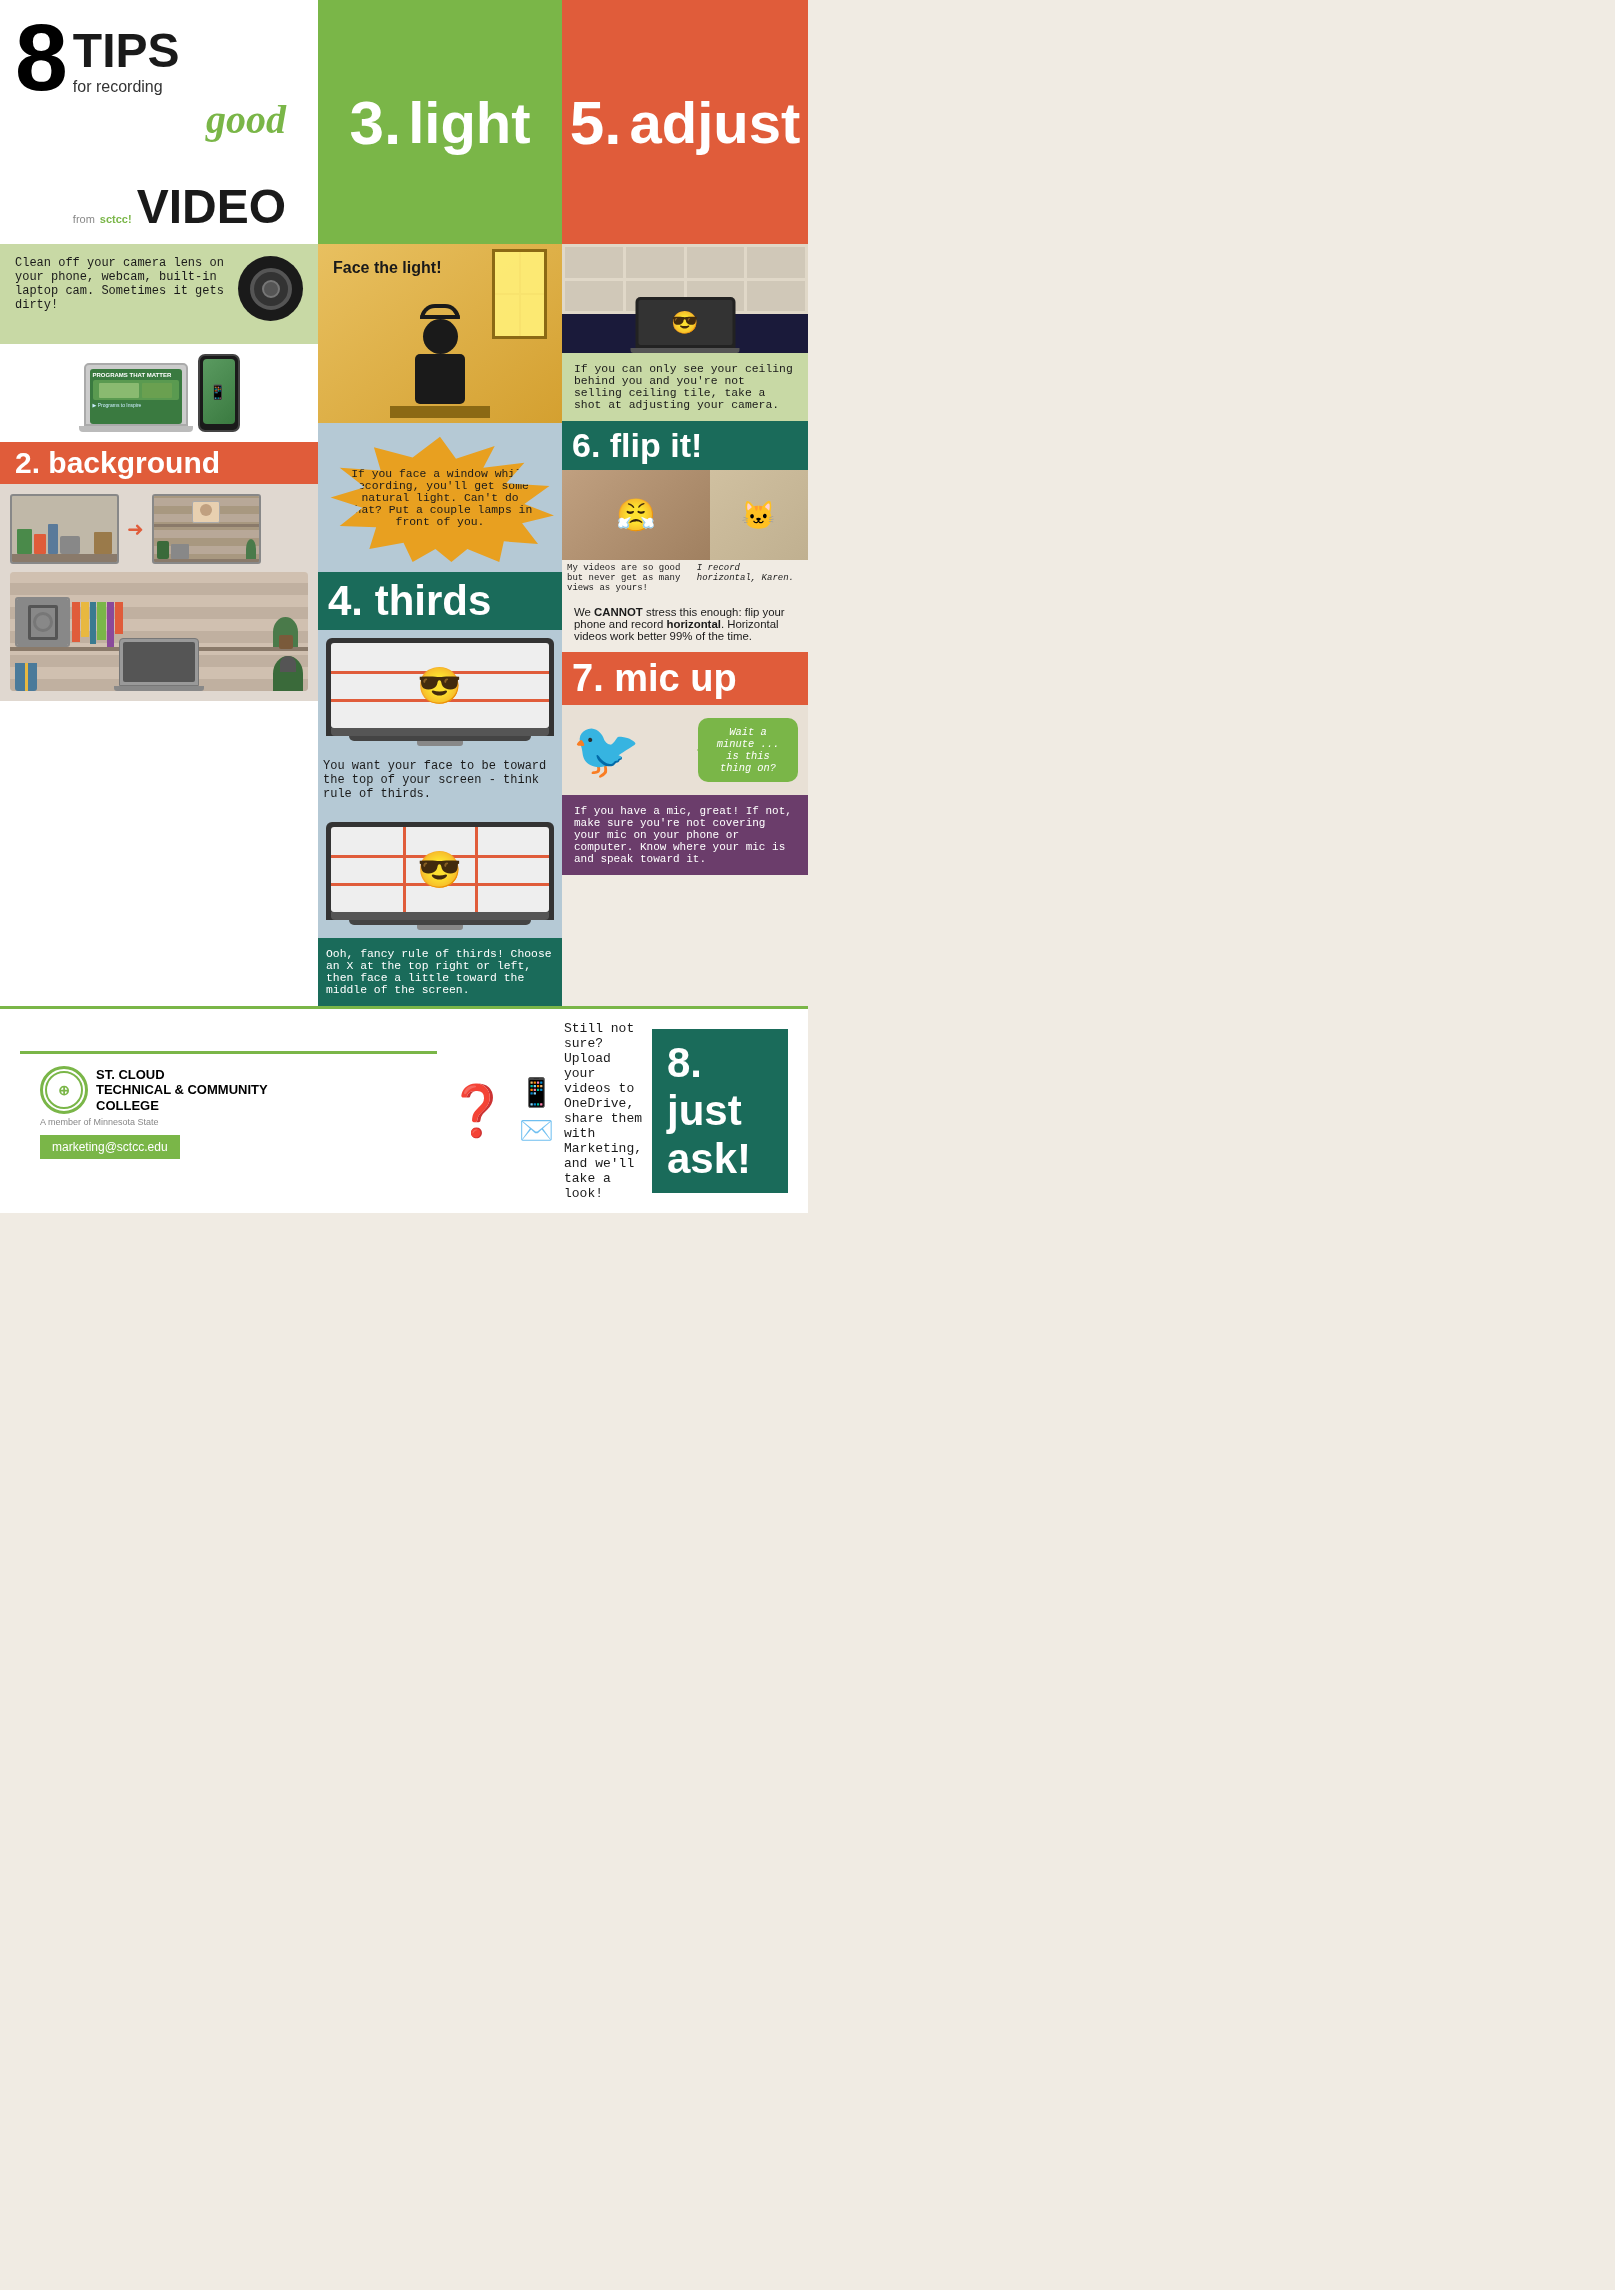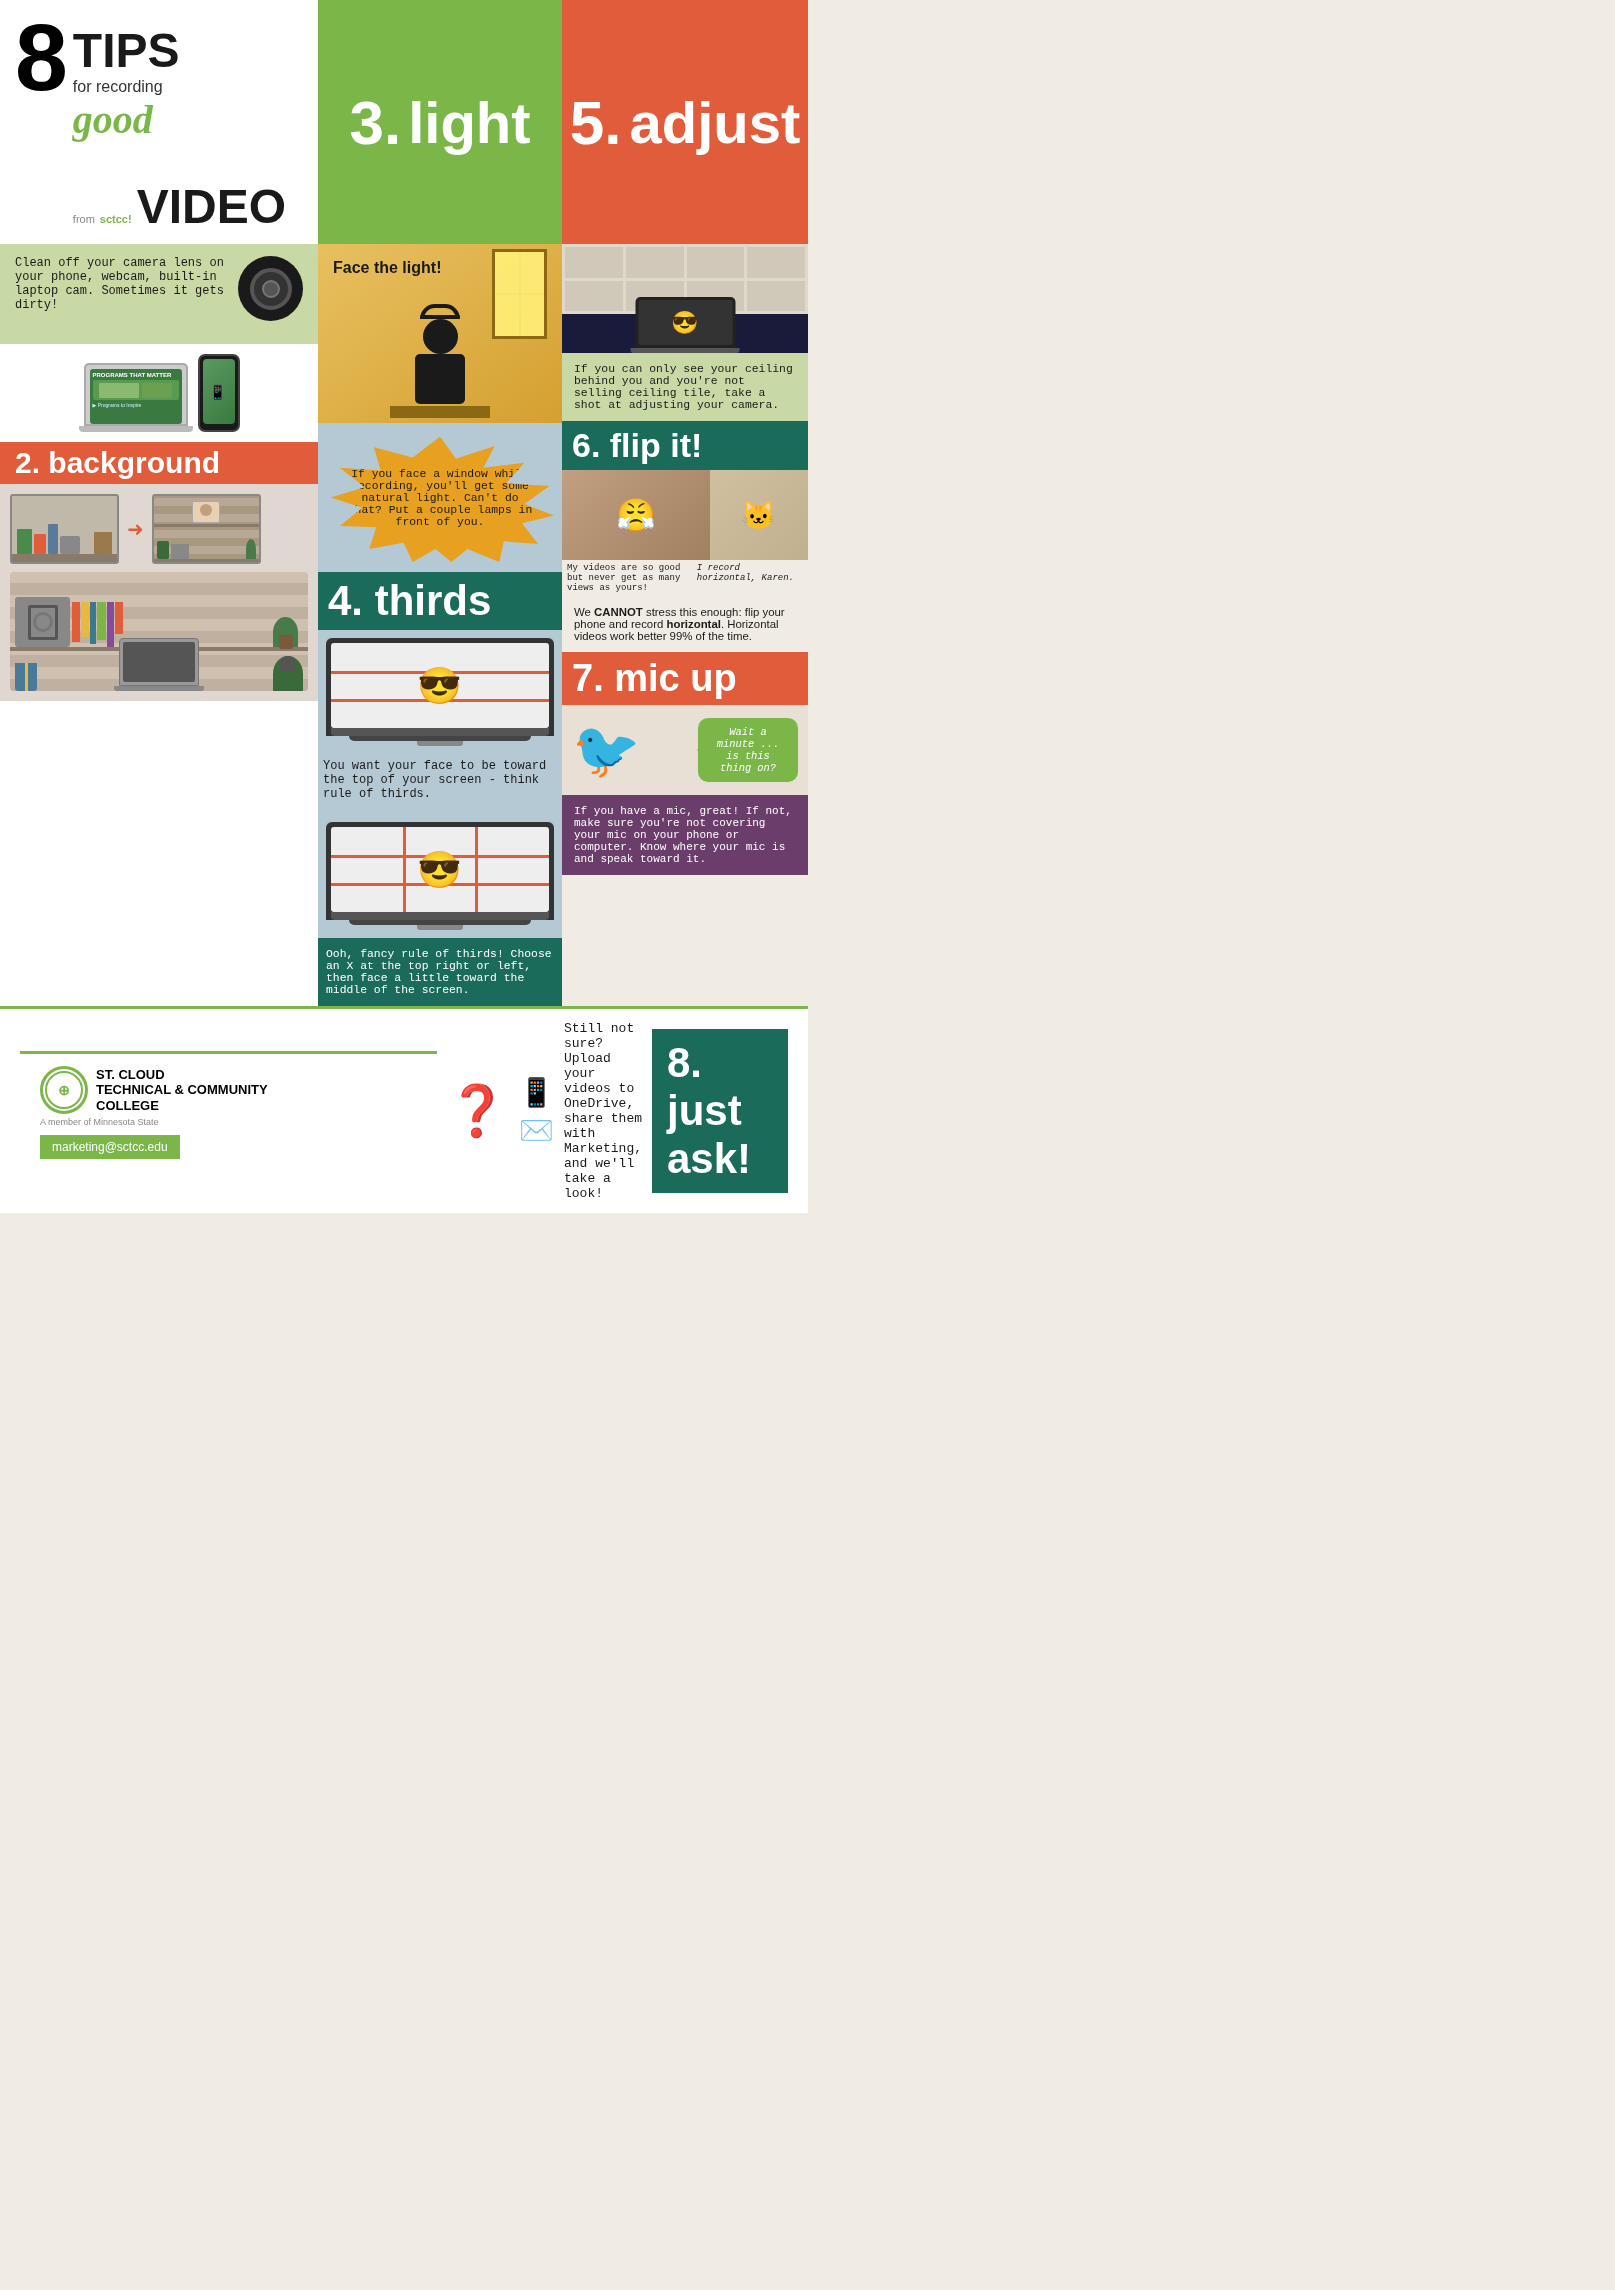--- a/index.html
+++ b/index.html
@@ -315,21 +315,21 @@
     }
 
     
     .h-num { font-size: 62px; font-weight: 900; }
     .h-word { font-size: 58px; font-weight: 900; }
     .h-white { color: #fff; }
 
     .left-8 { font-size: 95px; font-weight: 900; line-height: 0.9; }
     .tips-big { font-size: 48px; font-weight: 900; color: #1a1a1a; }
     .for-recording { font-size: 16px; color: #333; }
-    .good-italic { font-size: 40px; font-style: italic; color: #7ab648; font-family: Georgia, serif; font-weight: bold; }
+    .good-italic { font-size: 40px; font-style: italic; color: #7ab648; font-family: Georgia, serif; font-weight: bold; text-align: right; }
     .video-big { font-size: 48px; font-weight: 900; color: #1a1a1a; }
 
     
     html, body { height: auto; }
 
     
     .footer-strip {
       width: 808px;
       display: flex;
       align-items: center;

